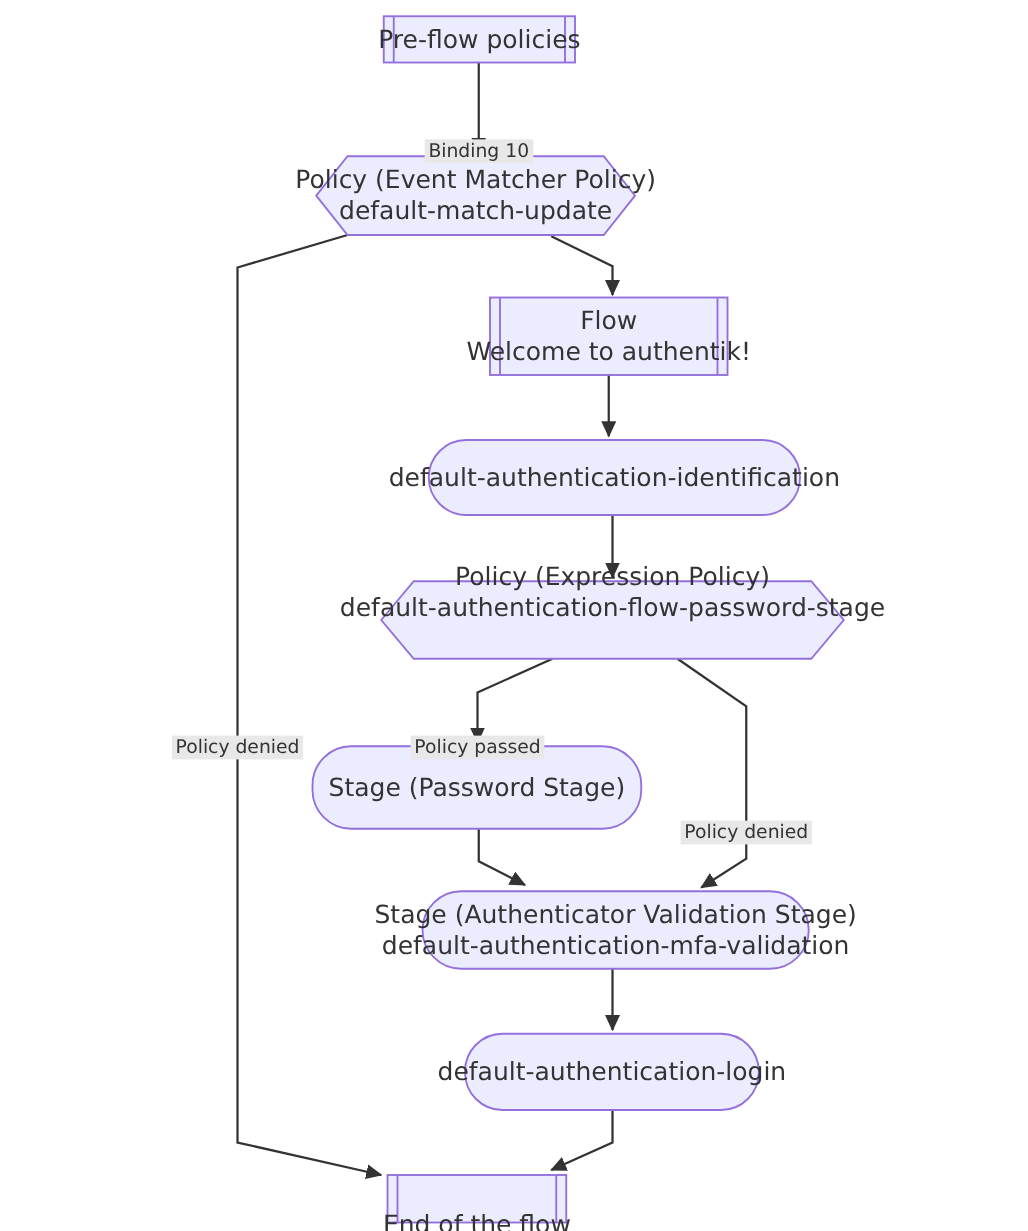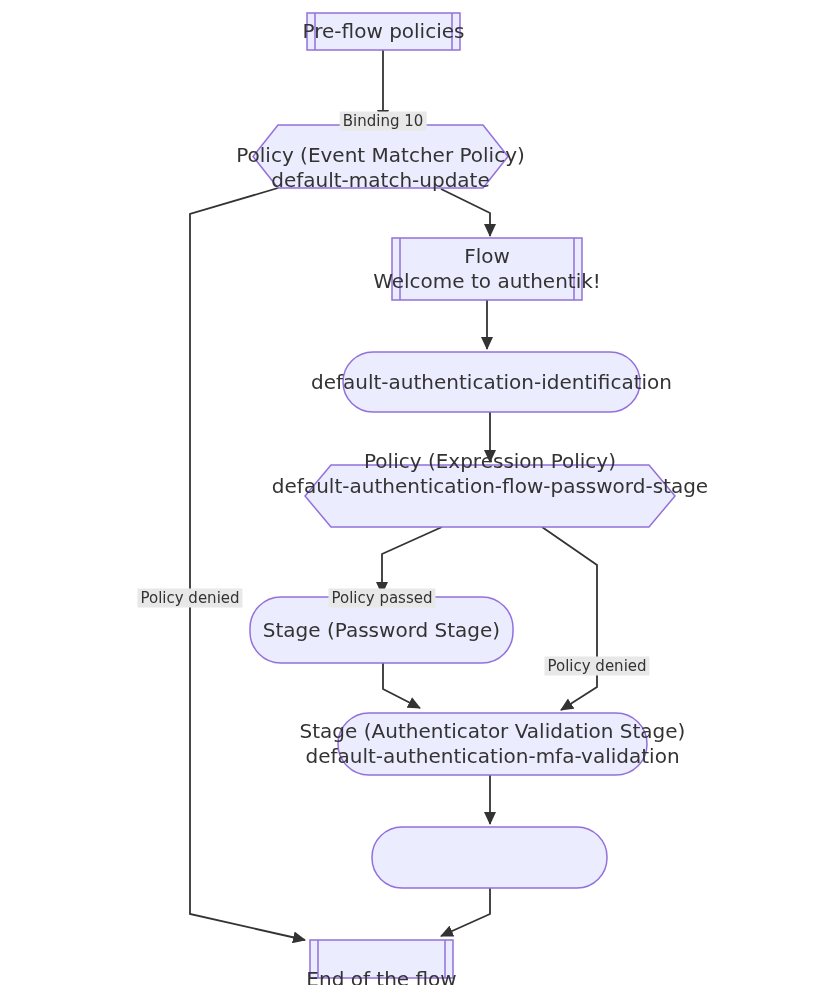--- a/index.html
+++ b/index.html
@@ -117,21 +117,21 @@
         <line class="inner-line" x1="318" y1="940" x2="318" y2="978"></line>
         <line class="inner-line" x1="445" y1="940" x2="445" y2="978"></line>
       </g>
     </g>
   </svg>
 
   <div class="node-label" style="left:307px; top:13px; width:153px; height:37px;">
     <span>Pre-flow policies</span>
   </div>
 
-  <div class="node-label" style="left:253px; top:136px; width:255px; height:63px;">
+  <div class="node-label" style="left:253px; top:124px; width:255px; height:63px;">
     <span>Policy (Event Matcher Policy)</span>
     <span>default-match-update</span>
   </div>
 
   <div class="node-label" style="left:392px; top:238px; width:190px; height:62px;">
     <span>Flow</span>
     <span>Welcome to authentik!</span>
   </div>
 
   <div class="node-label" style="left:343px; top:352px; width:297px; height:60px;">
@@ -146,20 +146,21 @@
   <div class="node-label" style="left:250px; top:597px; width:263px; height:66px;">
     <span>Stage (Password Stage)</span>
   </div>
 
   <div class="node-label" style="left:338px; top:713px; width:309px; height:62px;">
     <span>Stage (Authenticator Validation Stage)</span>
     <span>default-authentication-mfa-validation</span>
   </div>
 
   <div class="node-label" style="left:372px; top:827px; width:235px; height:61px;">
+    <span>default-authentication-login</span>
   </div>
 
   <div class="node-label" style="left:310px; top:960px; width:143px; height:38px;">
     <span>End of the flow</span>
   </div>
 
   <div class="edge-label" style="left:383px; top:87px;">Binding 10</div>
   <div class="edge-label" style="left:190px; top:564px;">Policy denied</div>
   <div class="edge-label" style="left:382px; top:564px;">Policy passed</div>
   <div class="edge-label" style="left:597px; top:632px;">Policy denied</div>

